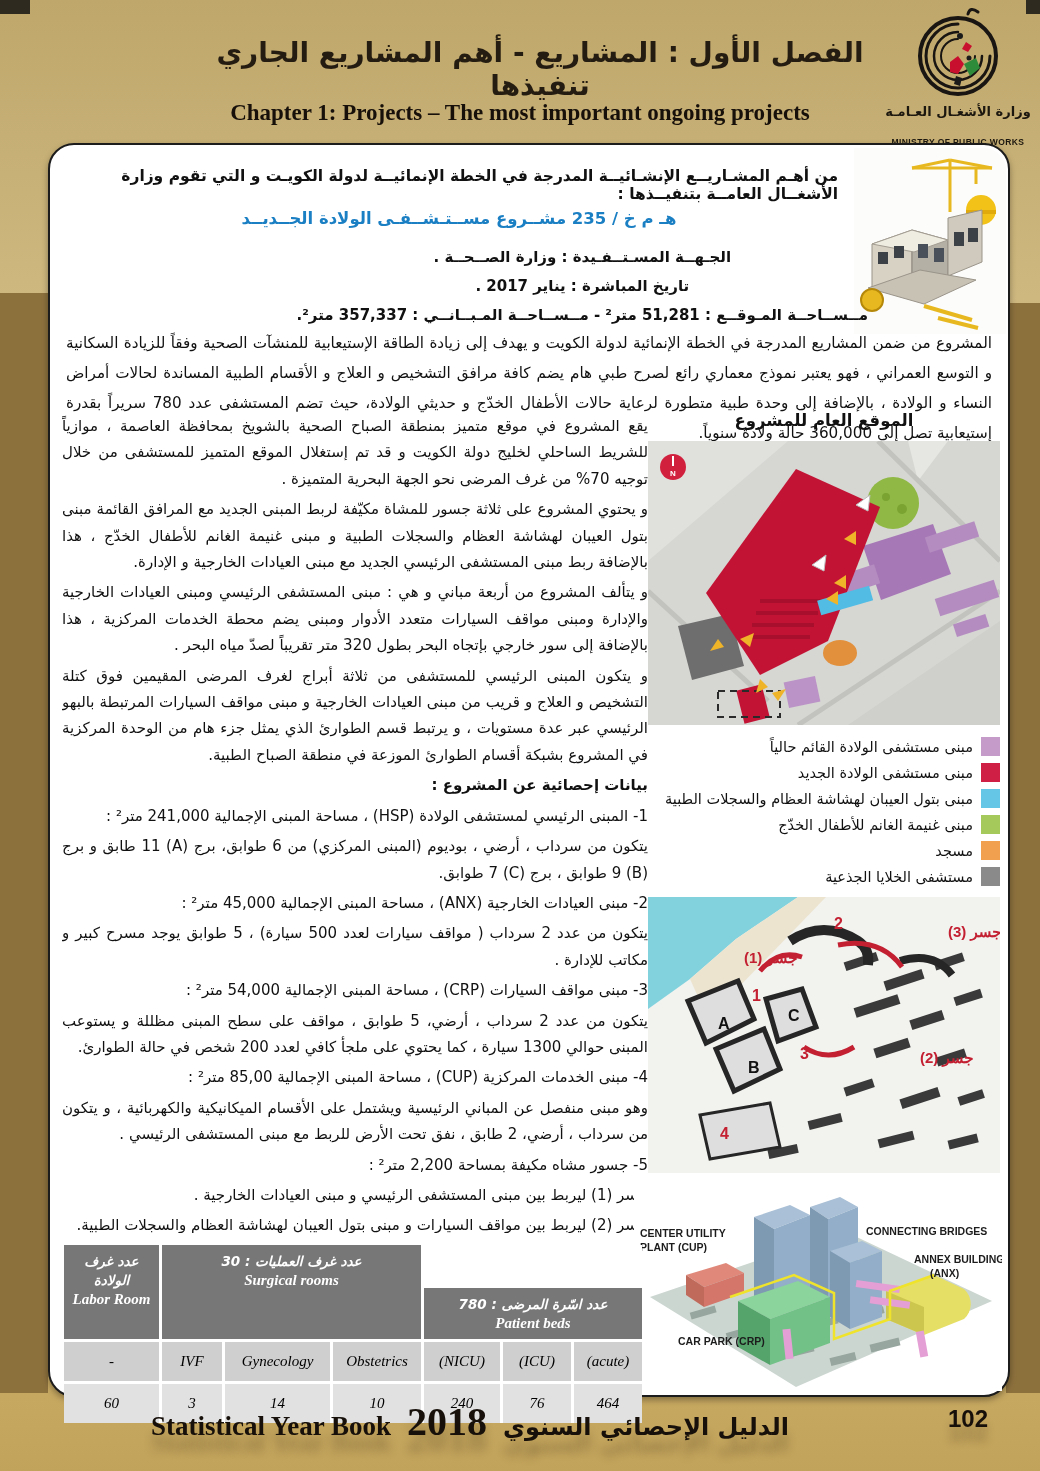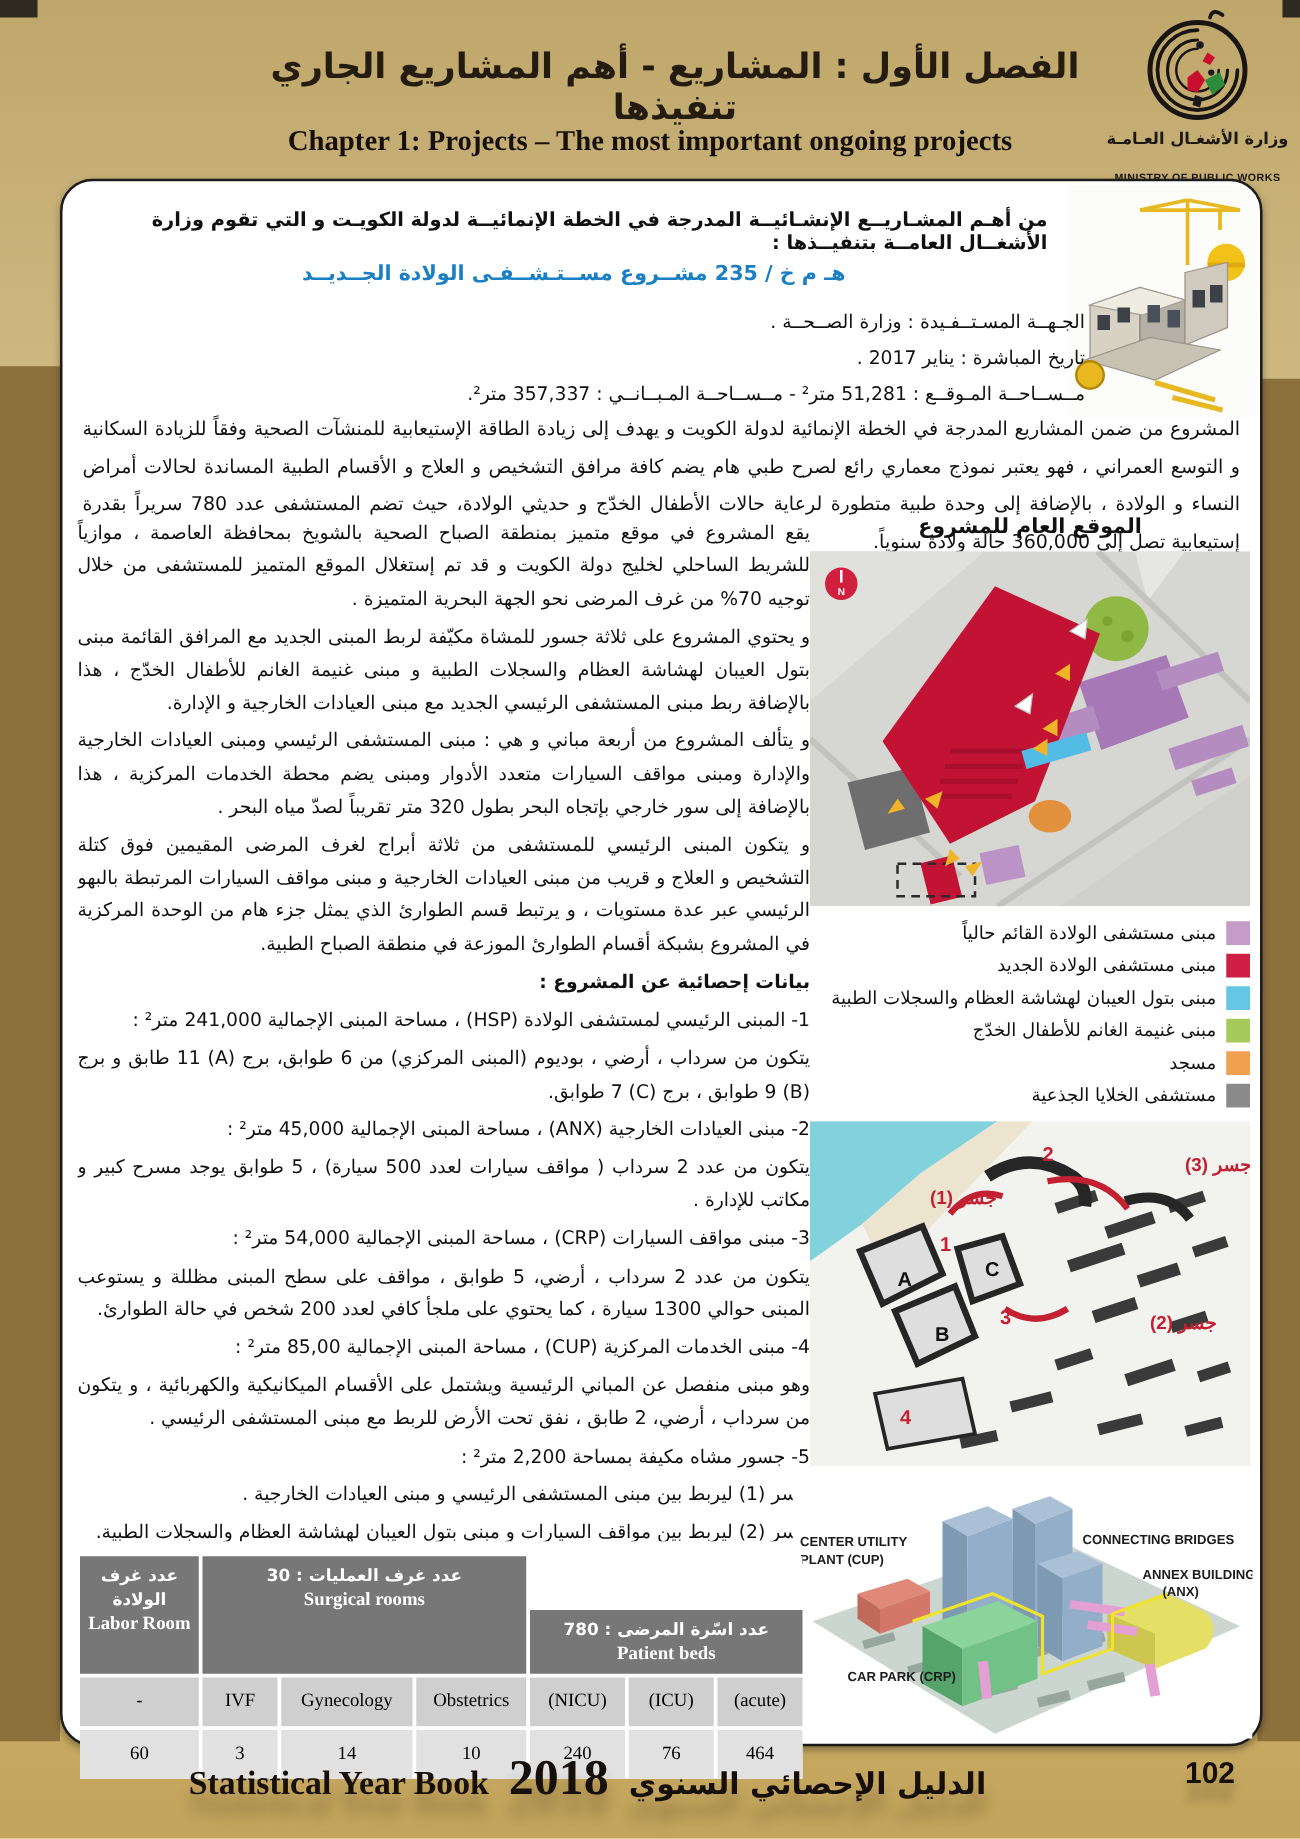--- a/index.html
+++ b/index.html
@@ -26,22 +26,22 @@
   
   .card{position:absolute;left:48px;top:143px;width:958px;height:1250px;background:#ffffff;
       border:2px solid #1c1c1c;border-radius:26px;box-shadow:0 3px 6px rgba(0,0,0,.35);}
   .construction{position:absolute;right:2px;top:3px;width:152px;height:186px;
       border-radius:0 23px 0 0;overflow:hidden;background:#fdfdfb;}
 
   .intro-line1{position:absolute;top:22px;right:170px;left:30px;direction:rtl;text-align:right;
       font-weight:bold;font-size:15.5px;color:#111;}
   .project-title{position:absolute;top:64px;right:170px;left:30px;direction:rtl;text-align:center;
       font-weight:bold;font-size:16.5px;color:#1b7fc4;}
-  .intro-lines{position:absolute;top:98px;right:140px;direction:rtl;text-align:right;
-      font-weight:normal;font-size:15px;color:#111;line-height:29px;}
+  .intro-lines{position:absolute;top:98px;right:140px;direction:rtl;text-align:center;
+      font-weight:bold;font-size:15px;color:#111;line-height:29px;}
 
   .overview{position:absolute;top:183px;left:16px;right:16px;direction:rtl;text-align:justify;
       font-size:15.2px;line-height:30px;color:#111;}
 
   .left-col{position:absolute;left:12px;top:268px;width:586px;height:820px;overflow:hidden;
       direction:rtl;text-align:justify;font-size:15px;line-height:26.4px;color:#111;}
   .left-col p{margin:0 0 4px 0;}
   .left-col p.b{font-weight:bold;}
 
   .map-heading{position:absolute;left:596px;top:266px;width:356px;text-align:center;direction:rtl;
@@ -49,21 +49,21 @@
   .site-map{position:absolute;left:598px;top:296px;width:352px;height:284px;}
   .legend{position:absolute;left:598px;top:592px;width:352px;direction:rtl;}
   .legend-item{display:flex;align-items:center;gap:8px;margin-bottom:7px;direction:rtl;}
   .chip{width:19px;height:19px;flex:0 0 19px;}
   .legend-item span.lab{font-size:14.5px;color:#111;text-align:right;}
   .bridge-map{position:absolute;left:598px;top:752px;width:352px;height:276px;}
   .render3d{position:absolute;left:584px;top:1034px;width:368px;height:212px;}
 
   
   .ptable{position:absolute;left:14px;top:1100px;width:578px;display:grid;
-      grid-template-columns:95px 60px 105px 88px 76px 68px 68px;gap:3px;background:#fff;}
+      grid-template-columns:95px 60px 105px 88px 76px 68px 68px;gap:3px;background:#fff;font-style:italic;}
   .ptable .hc{background:#777777;color:#fff;text-align:center;font-weight:bold;
       padding:7px 2px 6px;font-size:13.5px;line-height:19px;}
   .ptable .hc .en{font-family:"Liberation Serif",serif;font-size:15px;}
   .ptable .sc{background:#cfcfcf;text-align:center;font-family:"Liberation Serif",serif;
       font-size:15px;padding:11px 0;}
   .ptable .vc{background:#e1e1e1;text-align:center;font-family:"Liberation Serif",serif;
       font-size:15px;padding:11px 0;}
   .g2{grid-column:2 / span 3;} .g3{grid-column:5 / span 3;margin-top:43px;}
 
   

